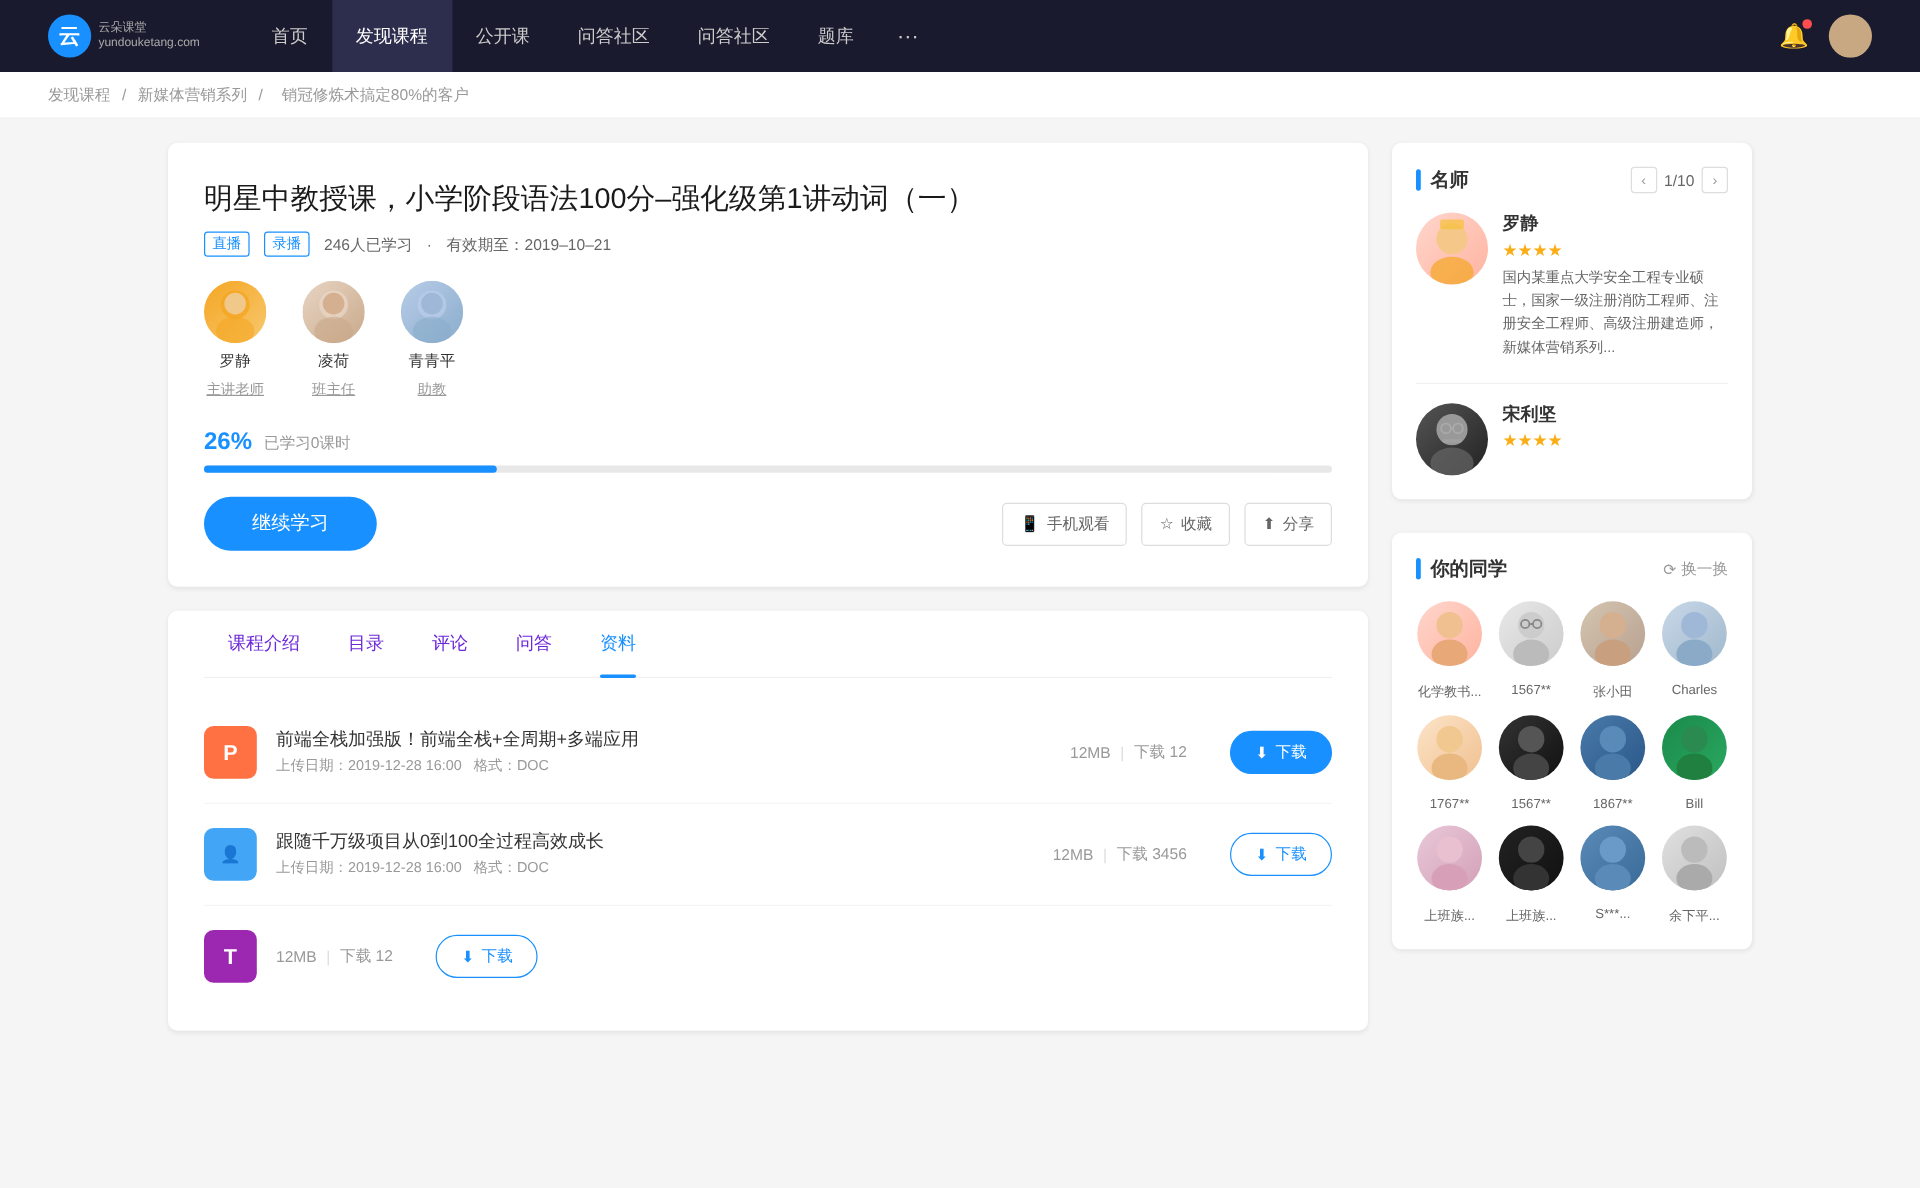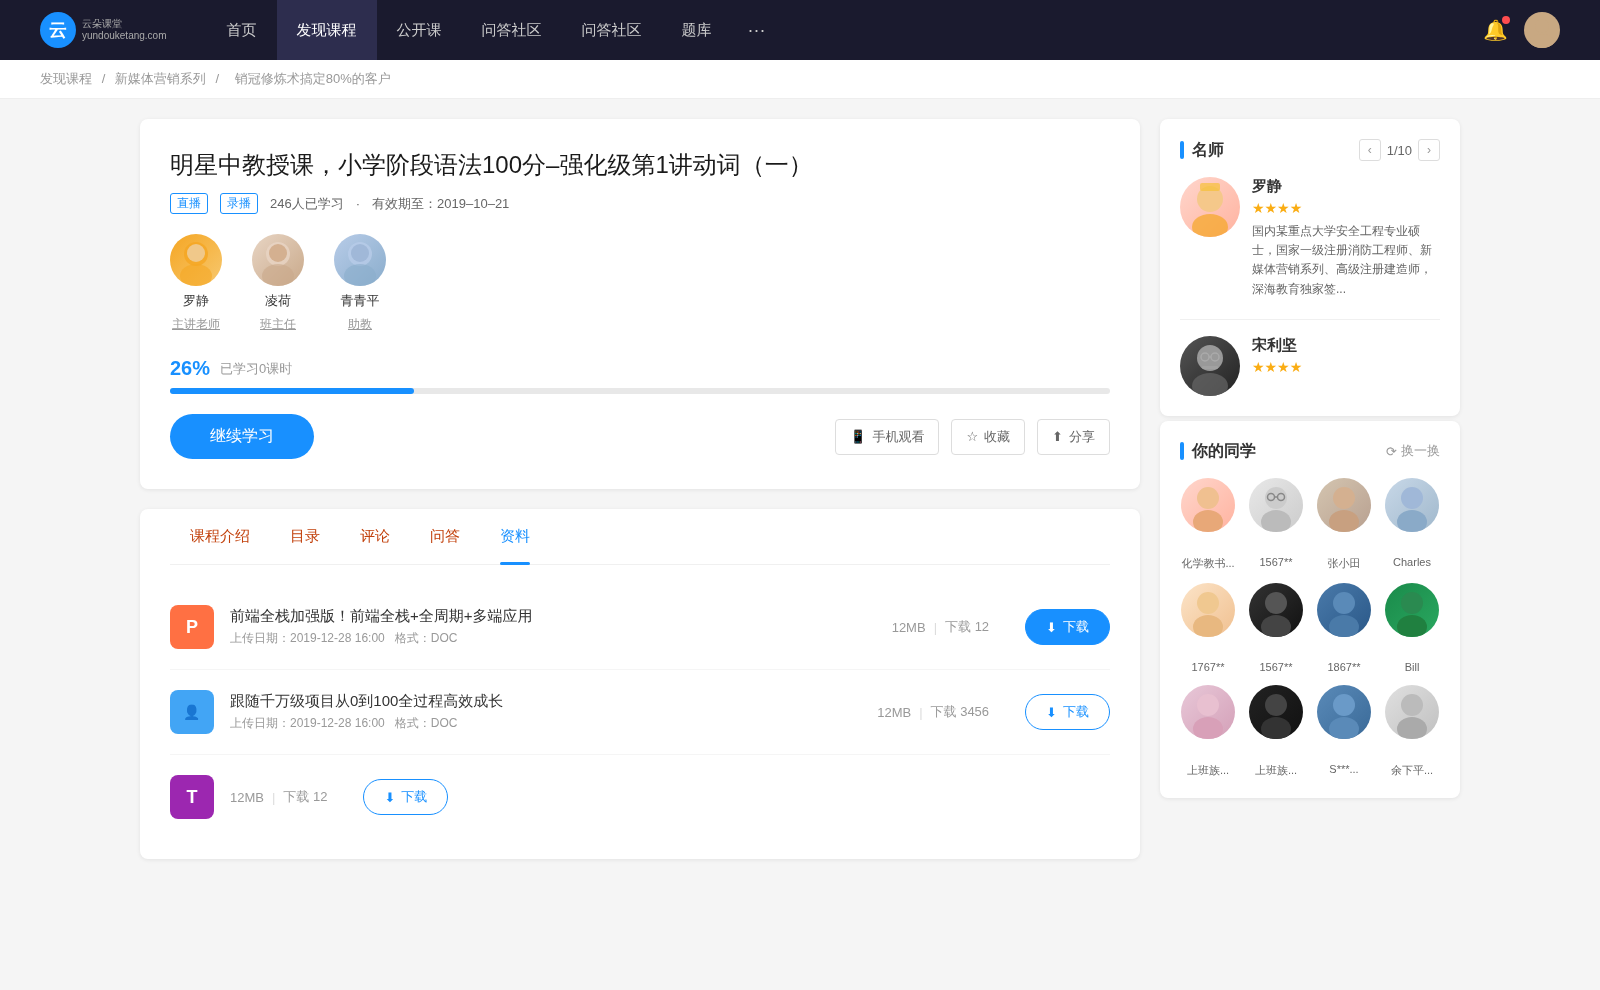--- a/index.html
+++ b/index.html
@@ -53,63 +53,63 @@
     .progress-bar-bg { height: 6px; background: #e8e8e8; border-radius: 3px; width: 100%; }
     .progress-bar-fill { height: 100%; background: #1890ff; border-radius: 3px; }
     .course-actions { display: flex; align-items: center; gap: 16px; justify-content: space-between; }
     .btn-continue { background: #1890ff; color: white; border: none; border-radius: 24px; padding: 12px 40px; font-size: 16px; cursor: pointer; font-weight: 500; }
     .action-btns { display: flex; gap: 12px; margin-left: auto; }
     .action-btn { display: flex; align-items: center; gap: 6px; color: #666; cursor: pointer; font-size: 13px; padding: 8px 14px; border: 1px solid #ddd; border-radius: 4px; background: white; }
 
     
     .tabs-section { background: white; border-radius: 8px; padding: 0 30px; box-shadow: 0 1px 4px rgba(0,0,0,0.08); }
     .tabs { display: flex; gap: 0; border-bottom: 1px solid #f0f0f0; }
-    .tab { padding: 18px 20px; font-size: 15px; color: #c2410c; cursor: pointer; position: relative; }
+    .tab { padding: 18px 20px; font-size: 15px; color: #6d28d9; cursor: pointer; position: relative; }
     .tab.active { color: #1890ff; font-weight: 500; }
     .tab.active::after { content: ''; position: absolute; bottom: -1px; left: 50%; transform: translateX(-50%); width: 30px; height: 3px; background: #1890ff; border-radius: 2px; }
     .tab-content { padding: 20px 0; }
 
     
     .file-item { display: flex; align-items: center; padding: 20px 0; border-bottom: 1px solid #f5f5f5; gap: 16px; }
     .file-item:last-child { border-bottom: none; }
     .file-icon { width: 44px; height: 44px; border-radius: 8px; display: flex; align-items: center; justify-content: center; color: white; font-size: 18px; font-weight: bold; flex-shrink: 0; }
     .file-icon-p { background: #ff7043; }
     .file-icon-u { background: #42a5f5; }
     .file-icon-t { background: #9c27b0; }
     .file-info { flex: 1; min-width: 0; }
     .file-name { font-size: 15px; color: #333; margin-bottom: 4px; font-weight: 500; }
     .file-meta { font-size: 12px; color: #999; }
     .file-stats { display: flex; align-items: center; gap: 8px; color: #999; font-size: 13px; margin-right: 20px; white-space: nowrap; }
     .file-stats-sep { color: #ddd; }
     .btn-download { display: flex; align-items: center; gap: 6px; color: #1890ff; border: 1px solid #1890ff; border-radius: 20px; padding: 8px 20px; font-size: 13px; cursor: pointer; background: white; white-space: nowrap; }
     .btn-download.filled { background: #1890ff; color: white; }
 
     
-    .sidebar-card { background: white; border-radius: 8px; padding: 20px; box-shadow: 0 1px 4px rgba(0,0,0,0.08); margin-bottom: 5px; }
+    .sidebar-card { background: white; border-radius: 8px; padding: 20px; box-shadow: 0 1px 4px rgba(0,0,0,0.08); margin-bottom: 28px; }
     .sidebar-card-header { display: flex; align-items: center; justify-content: space-between; margin-bottom: 16px; }
     .sidebar-card-title { display: flex; align-items: center; gap: 8px; font-size: 16px; font-weight: bold; color: #333; }
     .sidebar-title-bar { width: 4px; height: 18px; background: #1890ff; border-radius: 2px; }
     .pagination-ctrl { display: flex; align-items: center; gap: 6px; font-size: 13px; color: #666; }
     .pagination-btn { width: 22px; height: 22px; border: 1px solid #ddd; border-radius: 3px; display: flex; align-items: center; justify-content: center; cursor: pointer; font-size: 12px; color: #999; }
 
     
     .teacher-card { display: flex; gap: 12px; margin-bottom: 20px; }
     .teacher-card:last-child { margin-bottom: 0; }
     .teacher-card-avatar { width: 60px; height: 60px; border-radius: 50%; flex-shrink: 0; overflow: hidden; display: flex; align-items: center; justify-content: center; font-size: 26px; }
     .teacher-card-info { flex: 1; }
     .teacher-card-name { font-size: 15px; font-weight: bold; color: #333; margin-bottom: 4px; }
     .teacher-stars { color: #faad14; font-size: 14px; margin-bottom: 6px; }
     .teacher-desc { font-size: 12px; color: #666; line-height: 1.6; }
     .teacher-divider { border: none; border-top: 1px solid #f0f0f0; margin: 16px 0; }
 
     
     .classmates-header { display: flex; align-items: center; justify-content: space-between; margin-bottom: 16px; }
     .refresh-btn { display: flex; align-items: center; gap: 4px; color: #999; font-size: 13px; cursor: pointer; }
     .classmates-grid { display: grid; grid-template-columns: repeat(4, 1fr); gap: 12px; }
-    .classmate-item { display: flex; flex-direction: column; align-items: center; gap: 24px; }
+    .classmate-item { display: flex; flex-direction: column; align-items: center; gap: 14px; }
     .classmate-avatar { width: 54px; height: 54px; border-radius: 50%; overflow: hidden; display: flex; align-items: center; justify-content: center; font-size: 24px; }
     .classmate-name { font-size: 11px; color: #666; text-align: center; }
 
     
     .av-1 { background: linear-gradient(135deg, #ffd6cc, #ffb3a0); }
     .av-2 { background: linear-gradient(135deg, #e8e8e8, #cccccc); }
     .av-3 { background: linear-gradient(135deg, #d4c5b0, #b8a090); }
     .av-4 { background: linear-gradient(135deg, #c8d8e8, #a0b8cc); }
     .av-5 { background: linear-gradient(135deg, #fce4c8, #f0c090); }
     .av-6 { background: linear-gradient(135deg, #2a2a2a, #555); }
@@ -326,21 +326,21 @@
         <div class="teacher-card-avatar av-1">
           <svg width="60" height="60" viewBox="0 0 60 60">
             <circle cx="30" cy="22" r="13" fill="#f5c88a"></circle>
             <ellipse cx="30" cy="50" rx="18" ry="13" fill="#f5a623" opacity="0.7"></ellipse>
             <rect x="20" y="6" width="20" height="8" rx="2" fill="#f7c038" opacity="0.7"></rect>
           </svg>
         </div>
         <div class="teacher-card-info">
           <div class="teacher-card-name">罗静</div>
           <div class="teacher-stars">★★★★</div>
-          <div class="teacher-desc">国内某重点大学安全工程专业硕士，国家一级注册消防工程师、新媒体营销系列、高级注册建造师，深海教育独家签...</div>
+          <div class="teacher-desc">国内某重点大学安全工程专业硕士，国家一级注册消防工程师、注册安全工程师、高级注册建造师，新媒体营销系列...</div>
         </div>
       </div>
 
       <hr class="teacher-divider">
 
       <div class="teacher-card">
         <div class="teacher-card-avatar av-6" style="background: linear-gradient(135deg, #555,#222);">
           <svg width="60" height="60" viewBox="0 0 60 60">
             <circle cx="30" cy="22" r="13" fill="#999"></circle>
             <ellipse cx="30" cy="50" rx="18" ry="13" fill="#666" opacity="0.7"></ellipse>

